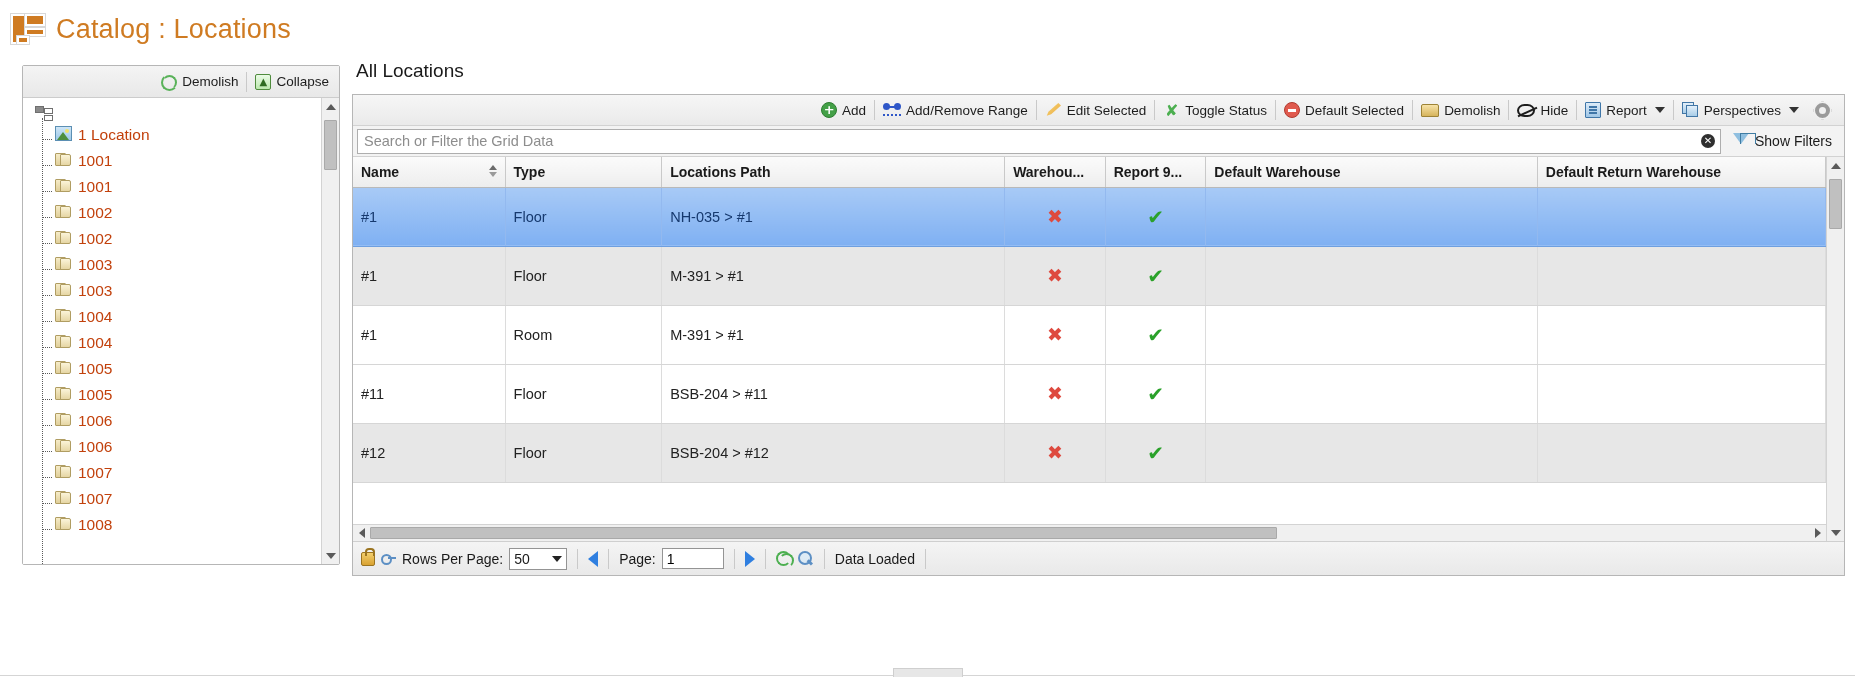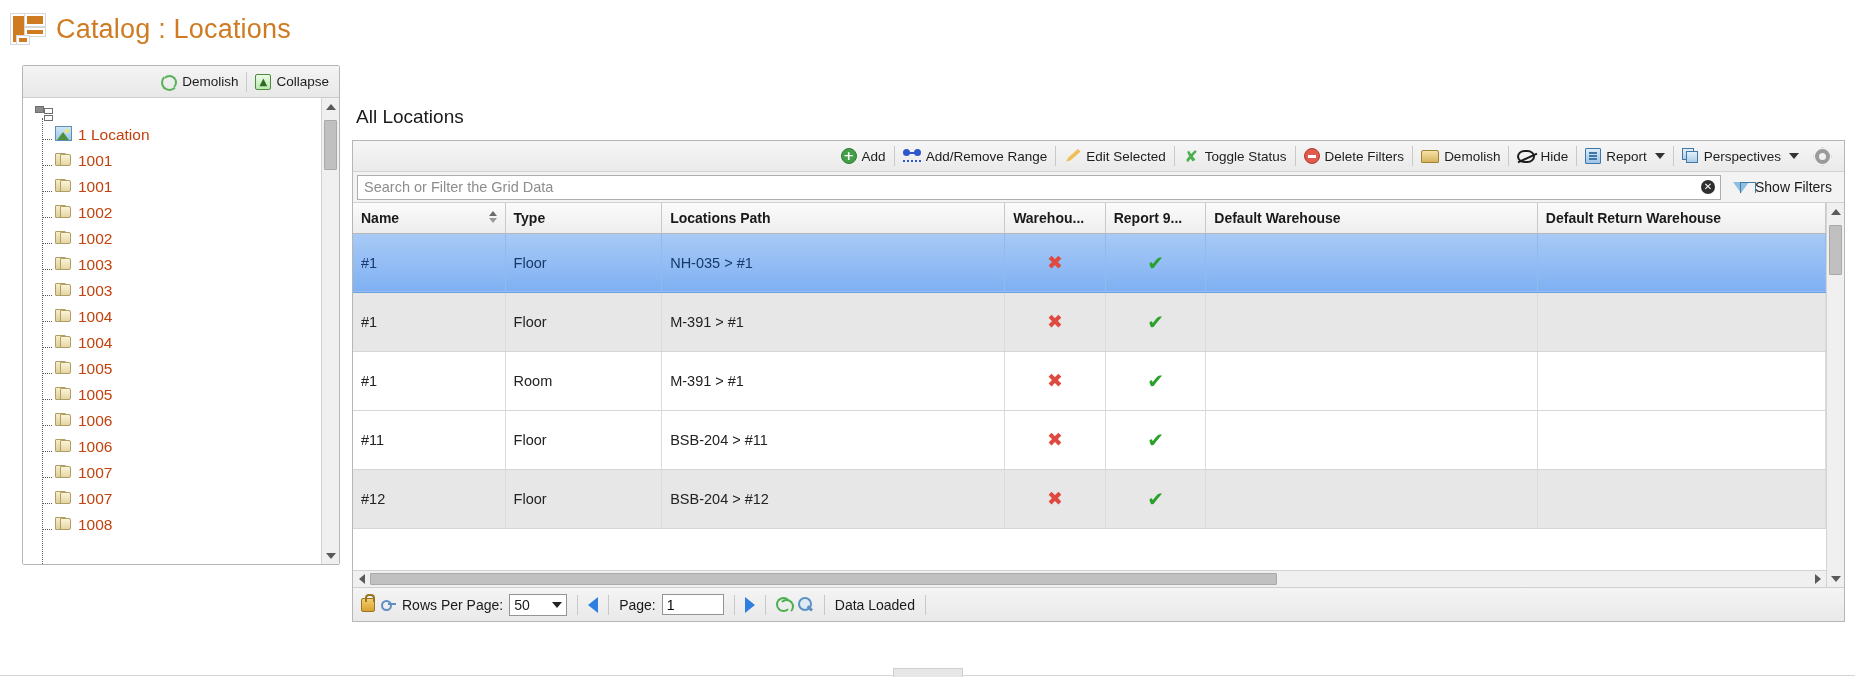--- a/index.html
+++ b/index.html
@@ -171,21 +171,20 @@
   #grid-panel {
     flex: 1;
     margin-left: 12px;
     display: flex;
     flex-direction: column;
     min-width: 0;
   }
   #grid-heading {
     font-size: 19px; color: #1a1a1a;
     padding: 2px 0 12px 4px;
-    margin-top: 46px;
   }
   #grid-frame {
     border: 1px solid #b6b6b6;
     background: #ffffff;
     display: flex; flex-direction: column;
     height: 482px;
   }
   #grid-toolbar {
     height: 31px;
     background: linear-gradient(#f6f6f6, #eaeaea);
@@ -226,21 +225,21 @@
     width: 24px; height: 100%;
     display: flex; align-items: center; justify-content: center;
   }
   .circle-x {
     width: 14px; height: 14px; border-radius: 50%;
     background: #2f2f2f; color: #ffffff;
     font-size: 10px; line-height: 14px; text-align: center;
     font-family: "Liberation Sans", sans-serif;
   }
   #show-filters {
-    display: flex; align-items: center; gap: 6px;
+    display: flex; gap: 6px;
     font-size: 14px; color: #1a1a1a;
     padding: 0 8px; white-space: nowrap;
   }
   .funnel {
     width: 0; height: 0;
     border-left: 8px solid transparent; border-right: 8px solid transparent;
     border-top: 11px solid #8fbfe0;
     position: relative;
   }
   .funnel::after {
@@ -681,21 +680,21 @@
           <span>Edit Selected</span>
         </div>
         <div class="tb-sep"></div>
         <div class="tb-btn">
           <span class="ic ic-toggle">✘</span>
           <span>Toggle Status</span>
         </div>
         <div class="tb-sep"></div>
         <div class="tb-btn">
           <span class="ic ic-delete"></span>
-          <span>Delete Filters</span>
+          <span>Default Selected</span>
         </div>
         <div class="tb-sep"></div>
         <div class="tb-btn">
           <span class="ic ic-demolish"></span>
           <span>Demolish</span>
         </div>
         <div class="tb-sep"></div>
         <div class="tb-btn">
           <span class="ic ic-hide"></span>
           <span>Hide</span>

